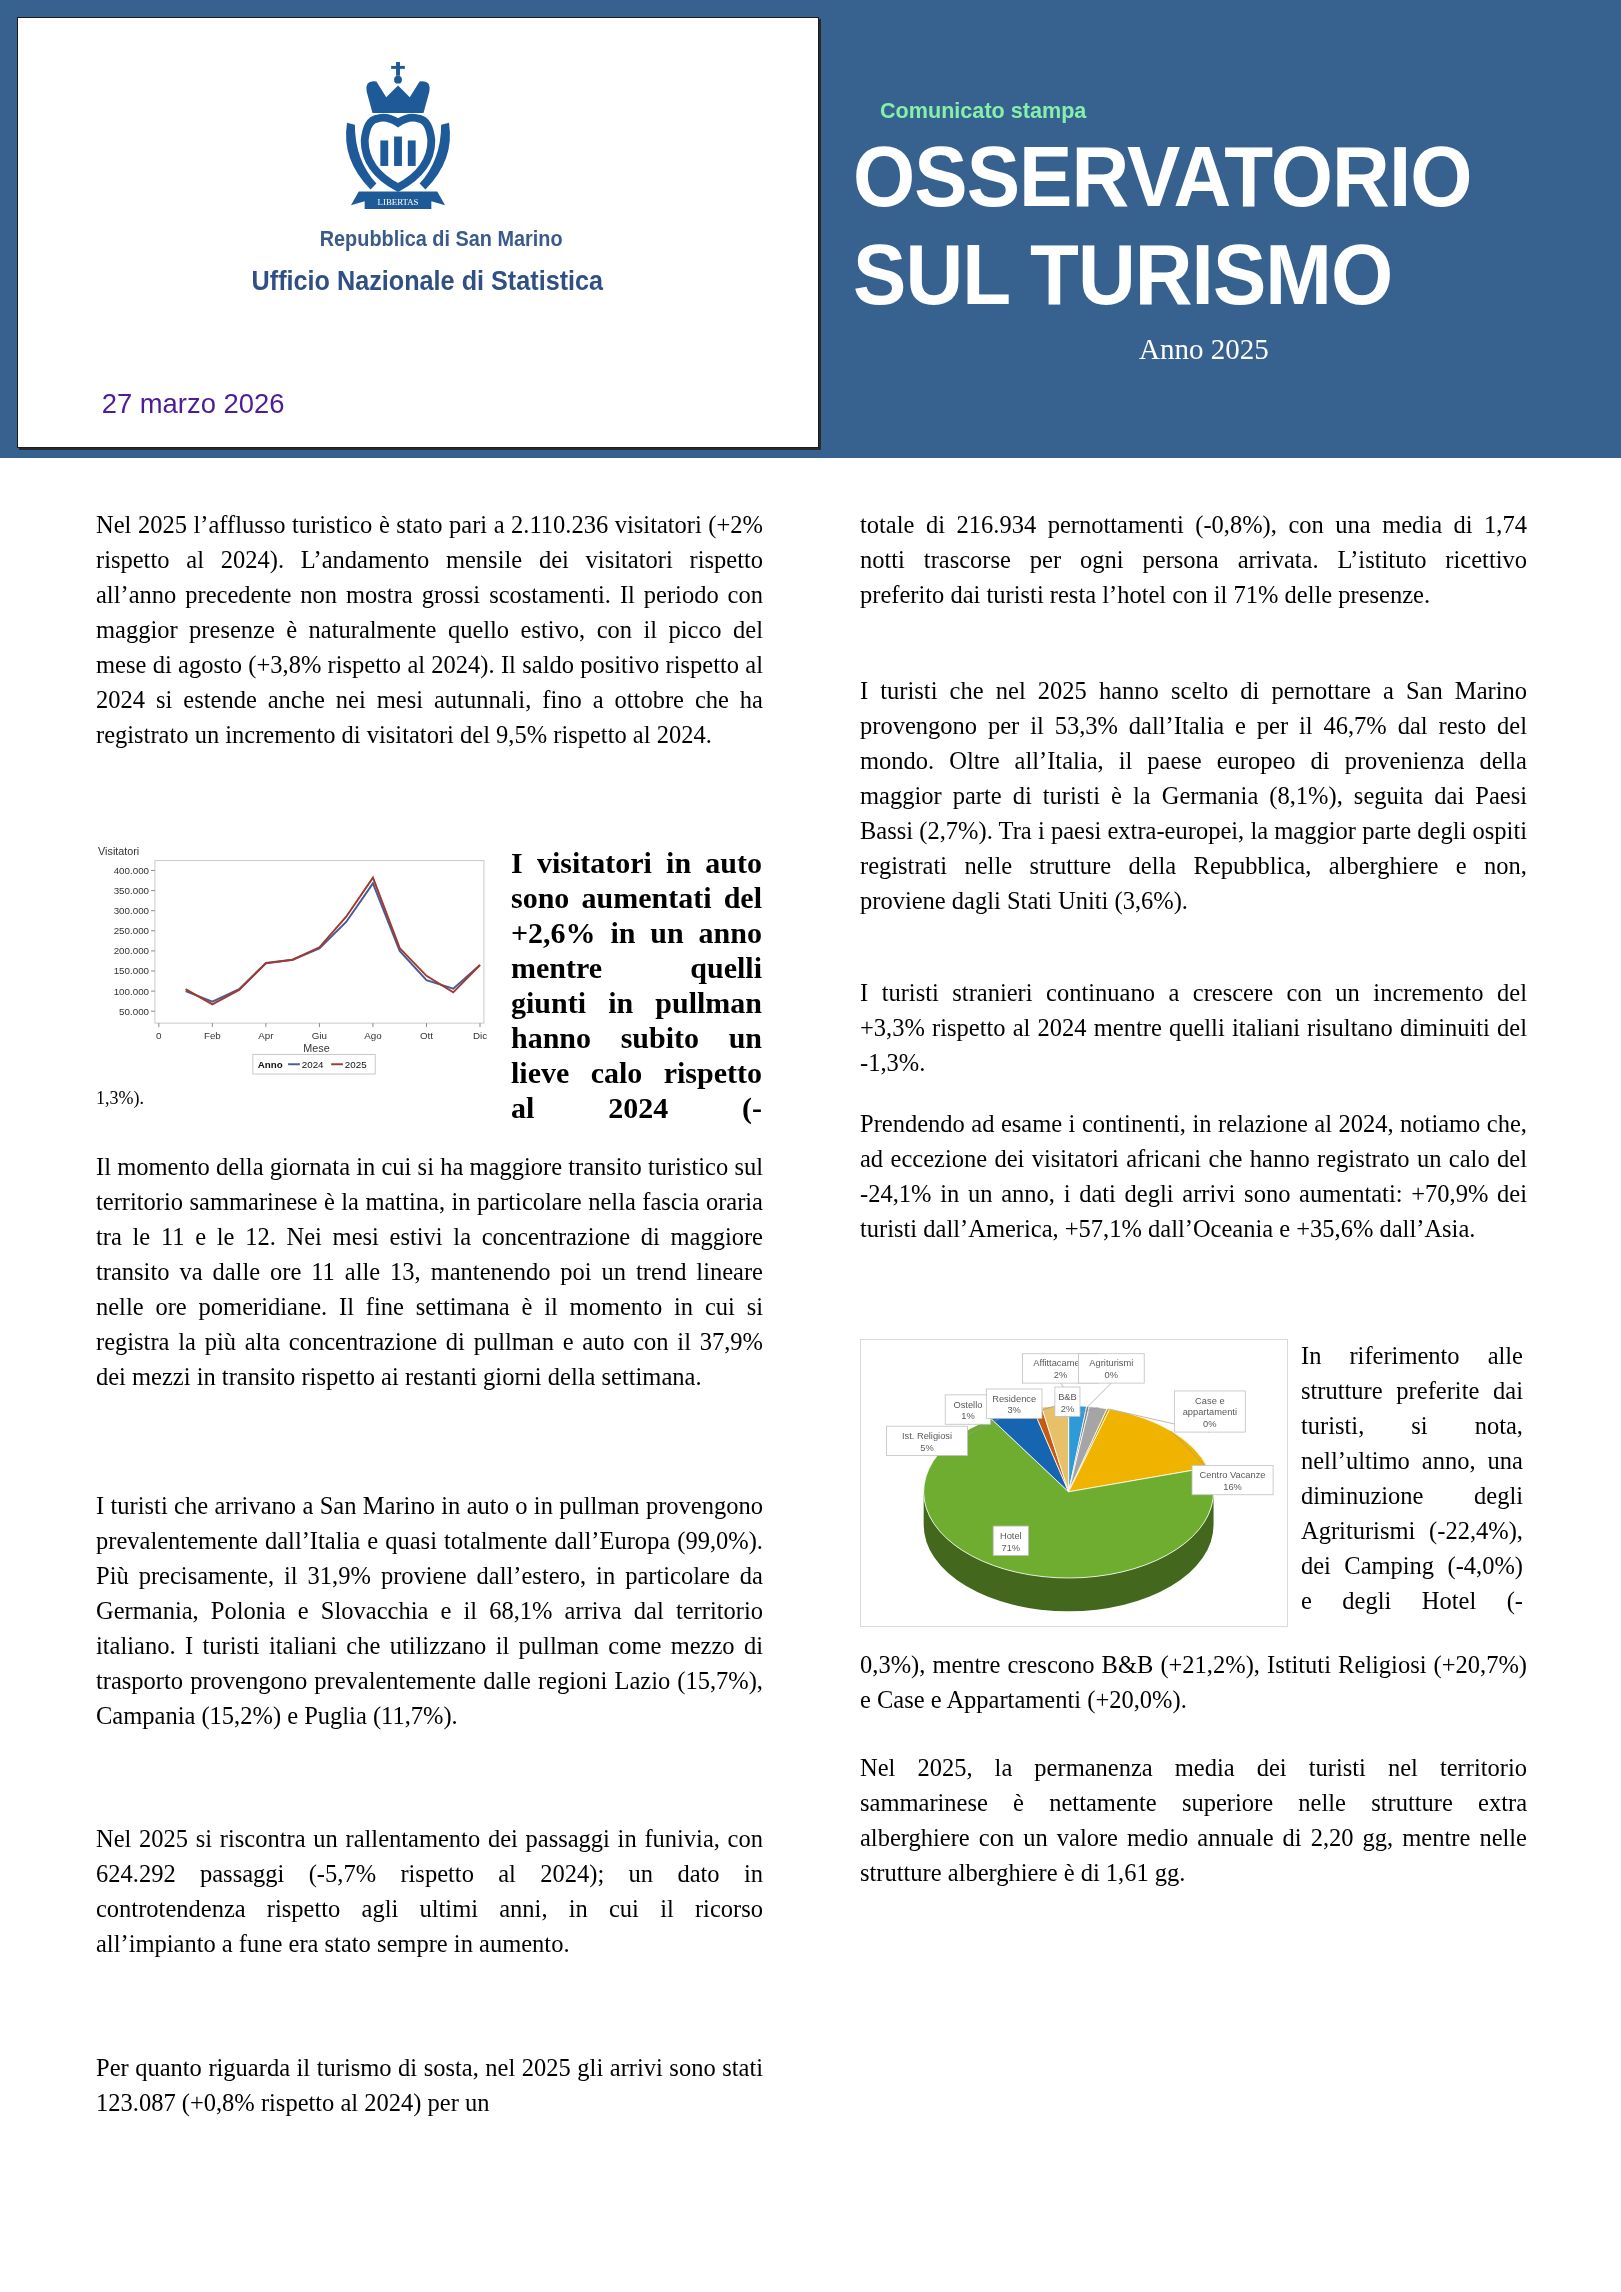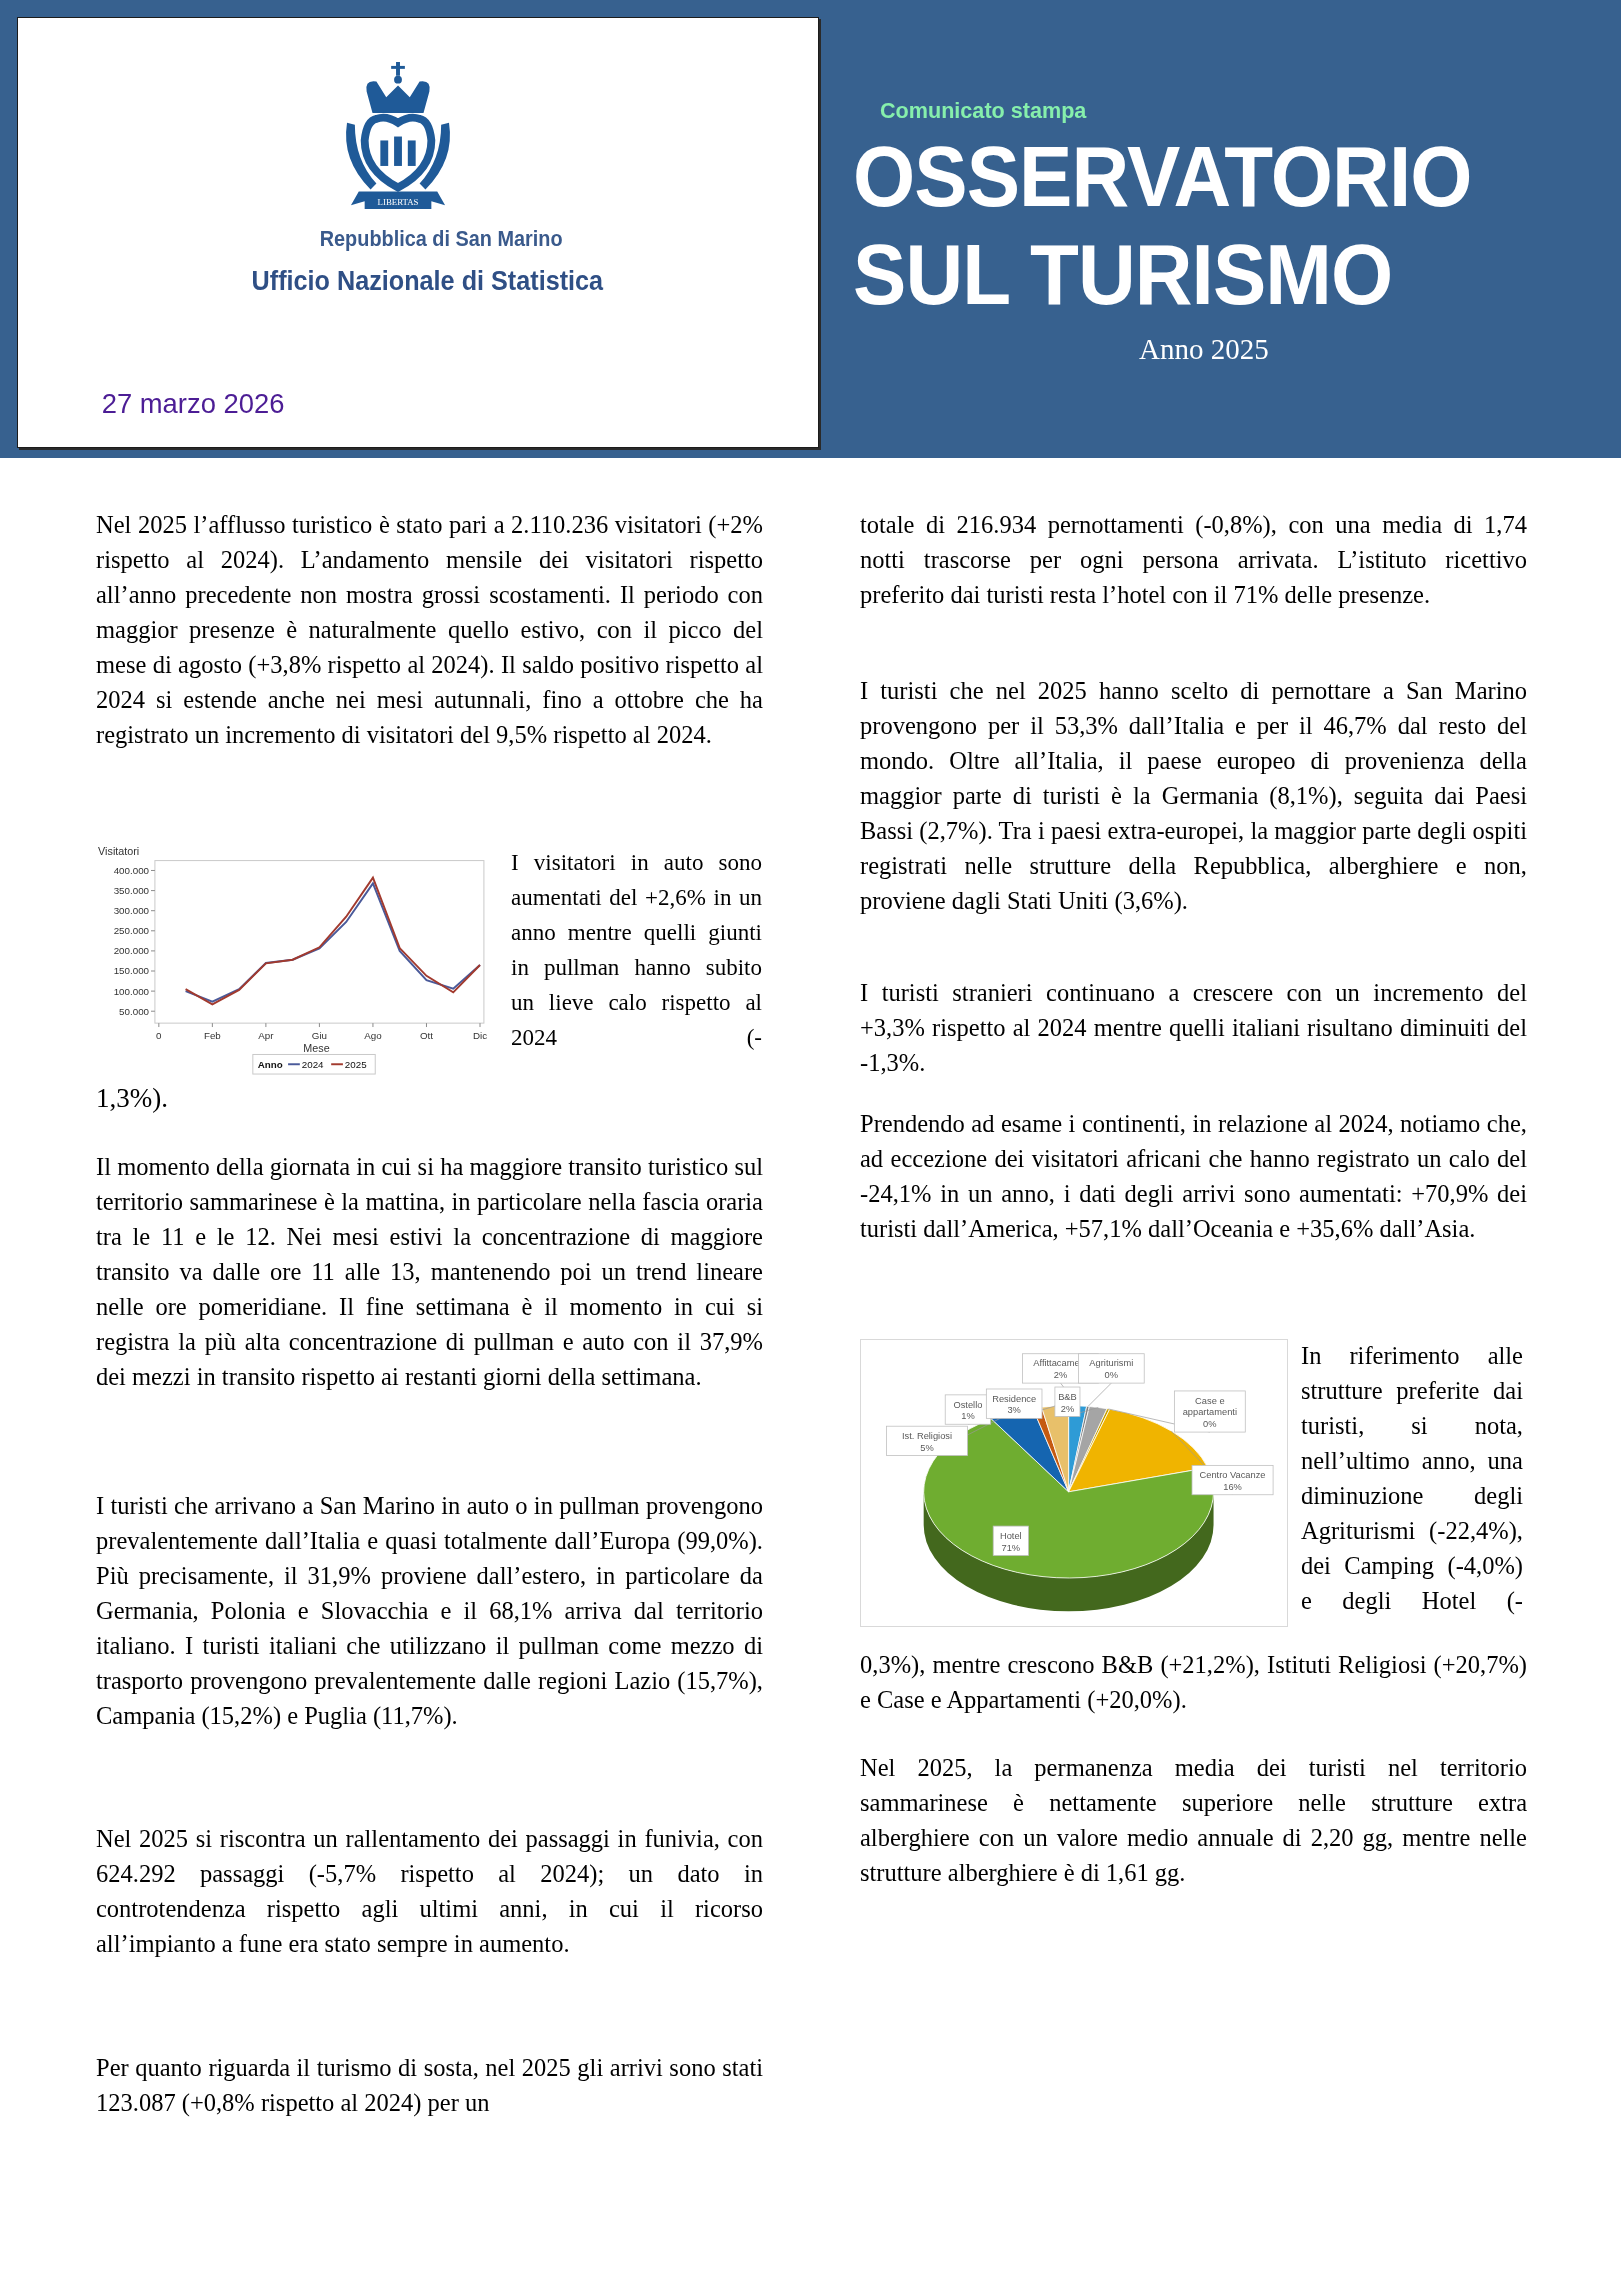--- a/index.html
+++ b/index.html
@@ -16,22 +16,22 @@
   .date { position:absolute; left:84px; top:370px; font-family:"Liberation Sans", sans-serif; color:#4c1d95; font-size:27.4px; }
   .comunicato { position:absolute; left:880px; top:98px; font-family:"Liberation Sans", sans-serif; font-weight:bold; color:#86efac; font-size:21.6px; }
   .title { position:absolute; left:853px; top:127px; font-family:"Liberation Sans", sans-serif; font-weight:bold; color:#fff;
            font-size:86px; line-height:98px; letter-spacing:-1px; transform:scaleX(0.93); transform-origin:left top; }
   .anno { position:absolute; left:1123px; top:333px; font-family:"Liberation Serif", serif; color:#fff; font-size:29px;margin-left:16px; }
 
   .col { position:absolute; font-size:24.5px; line-height:35px; text-align:justify; }
   .left { left:96px; width:667px; top:507px; }
 
   .chart1 { position:absolute; left:96px; top:841px; width:392px; height:235px; }
-  .wrap-text1 { position:absolute; left:511px; top:845px; width:251px; font-size:23px; line-height:35px; text-align:justify; text-align-last:justify; }
-  .after1 { position:absolute; left:96px; top:1081px; font-size:27px; line-height:35px; }
+  .wrap-text1 { position:absolute; left:511px; top:845px; width:251px; font-size:30px; line-height:35px; text-align:justify; text-align-last:justify;font-weight:bold; }
+  .after1 { position:absolute; left:96px; top:1081px; font-size:18px; line-height:35px; }
   .p2 { position:absolute; left:96px; width:667px; top:1149px; font-size:24.5px; line-height:35px; text-align:justify; }
   .p3 { position:absolute; left:96px; width:667px; top:1488px; font-size:24.5px; line-height:35px; text-align:justify; }
   .p4 { position:absolute; left:96px; width:667px; top:1821px; font-size:24.5px; line-height:35px; text-align:justify; }
   .p5 { position:absolute; left:96px; width:667px; top:2022px; font-size:24.5px; line-height:35px; text-align:justify;margin-top:28px; }
 
   .r1 { position:absolute; left:860px; width:667px; top:507px; font-size:24.5px; line-height:35px; text-align:justify; }
   .r2 { position:absolute; left:860px; width:667px; top:673px; font-size:24.5px; line-height:35px; text-align:justify; }
   .r3 { position:absolute; left:860px; width:667px; top:975px; font-size:24.5px; line-height:35px; text-align:justify; }
   .r4 { position:absolute; left:860px; width:667px; top:1106px; font-size:24.5px; line-height:35px; text-align:justify; }
   .pie { position:absolute; left:860px; top:1339px; width:426px; height:286px; border:1px solid #d9d9d9; background:#fff; }

